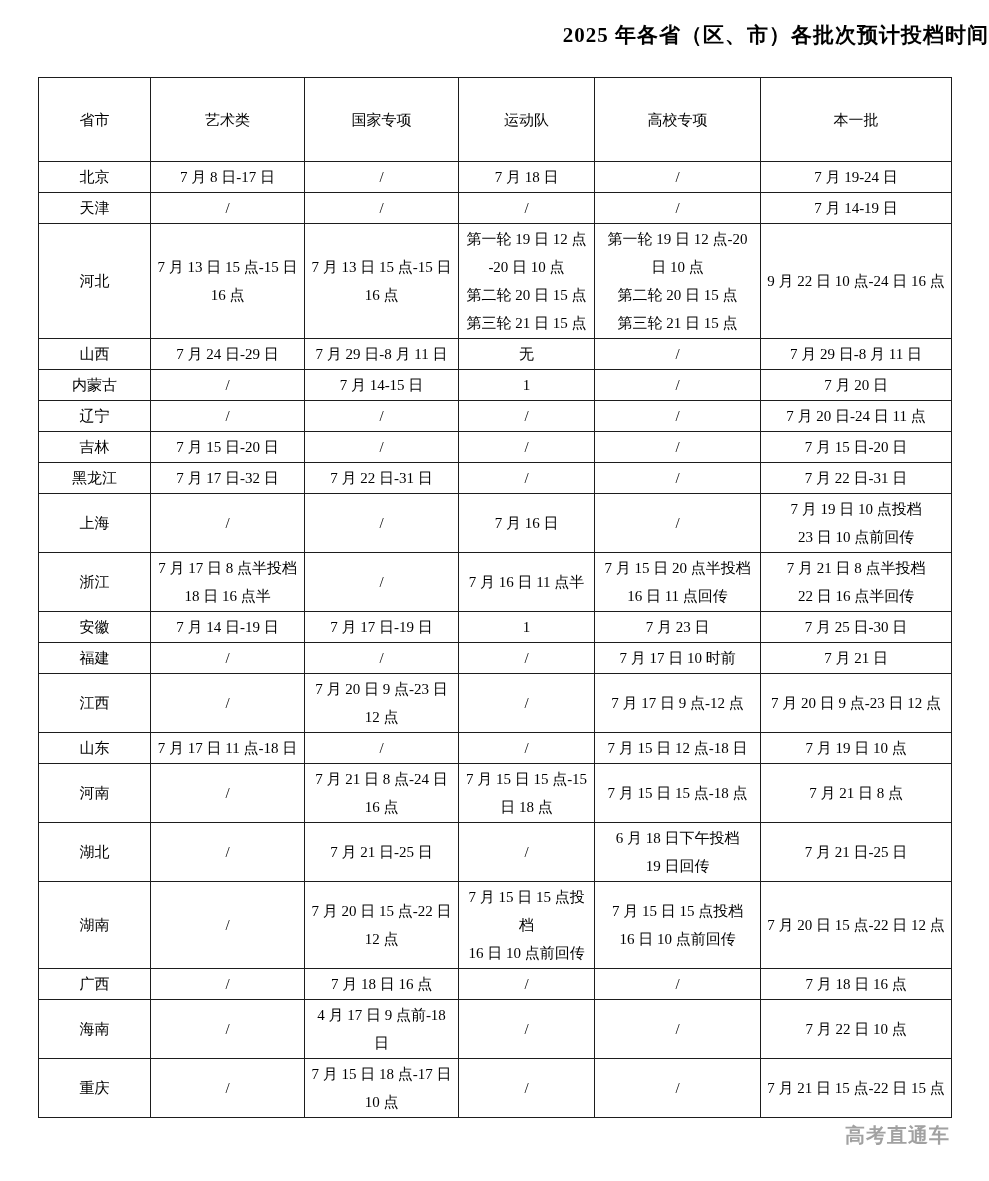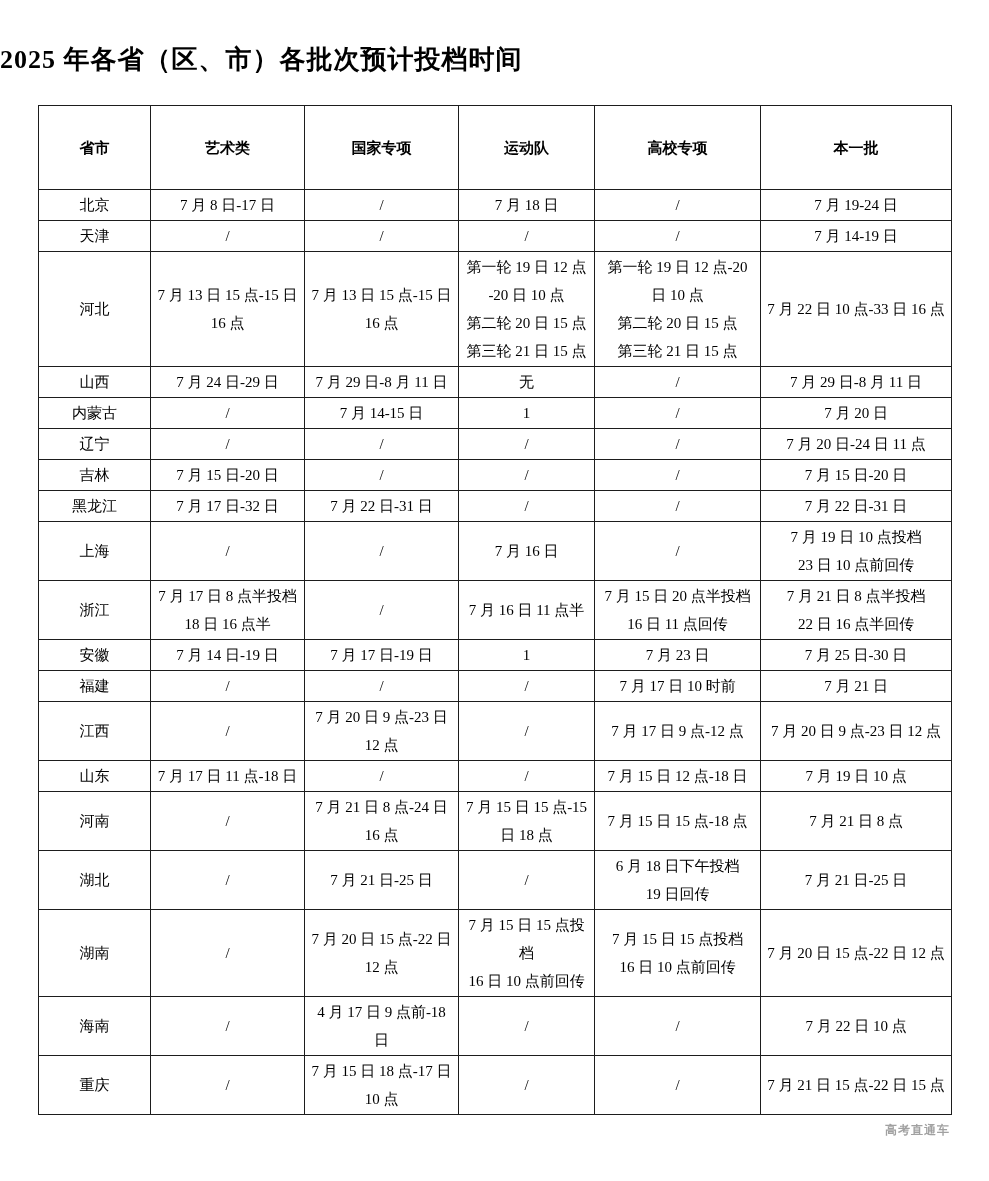--- a/index.html
+++ b/index.html
@@ -6,52 +6,52 @@
   html, body { background: #ffffff; }
   body {
     width: 989px;
     height: 1181px;
     position: relative;
     overflow: hidden;
     font-family: "Liberation Serif", "DejaVu Serif", serif;
     color: #000;
   }
   .page-title {
-    text-align: left;
+    text-align: right;
     font-weight: bold;
-    font-size: 26px;
+    font-size: 21px;
     letter-spacing: 1px;
-    padding-top: 42px;
+    padding-top: 21px;
   }
   table.schedule {
     border-collapse: collapse;
     table-layout: fixed;
     margin: 28px 0 0 38px;
     width: 913px;
   }
   table.schedule th,
   table.schedule td {
     border: 1px solid #1d1d1d;
     text-align: center;
     vertical-align: middle;
     font-size: 15px;
     line-height: 28px;
     padding: 1px 5px;
     white-space: pre-line;
     font-family: "Liberation Serif", "DejaVu Serif", serif;
   }
   table.schedule th {
-    font-weight: bold;
+    font-weight: normal;
     height: 84px;
   }
   .watermark {
     position: absolute;
     top: 1122px;
     right: 39px;
-    font-size: 12px;
+    font-size: 20px;
     font-weight: bold;
     color: rgba(130, 130, 130, 0.75);
     font-family: Liberation Serif, serif;
     letter-spacing: 1px;
   }
 </style>
 </head>
 <body>
 
 <div class="page-title">2025 年各省（区、市）各批次预计投档时间</div>
@@ -99,21 +99,21 @@
         <td>7 月 13 日 15 点-15 日
 16 点</td>
         <td>第一轮 19 日 12 点
 -20 日 10 点
 第二轮 20 日 15 点
 第三轮 21 日 15 点</td>
         <td>第一轮 19 日 12 点-20
 日 10 点
 第二轮 20 日 15 点
 第三轮 21 日 15 点</td>
-        <td>7 月 22 日 10 点-33 日 16 点</td>
+        <td>9 月 22 日 10 点-24 日 16 点</td>
       </tr>
       <tr>
         <td>山西</td>
         <td>7 月 24 日-29 日</td>
         <td>7 月 29 日-8 月 11 日</td>
         <td>无</td>
         <td>/</td>
         <td>7 月 29 日-8 月 11 日</td>
       </tr>
       <tr>
@@ -226,20 +226,28 @@
         <td>7 月 20 日 15 点-22 日
 12 点</td>
         <td>7 月 15 日 15 点投
 档
 16 日 10 点前回传</td>
         <td>7 月 15 日 15 点投档
 16 日 10 点前回传</td>
         <td>7 月 20 日 15 点-22 日 12 点</td>
       </tr>
       <tr>
+        <td>广西</td>
+        <td>/</td>
+        <td>7 月 18 日 16 点</td>
+        <td>/</td>
+        <td>/</td>
+        <td>7 月 18 日 16 点</td>
+      </tr>
+      <tr>
         <td>海南</td>
         <td>/</td>
         <td>4 月 17 日 9 点前-18
 日</td>
         <td>/</td>
         <td>/</td>
         <td>7 月 22 日 10 点</td>
       </tr>
       <tr>
         <td>重庆</td>

